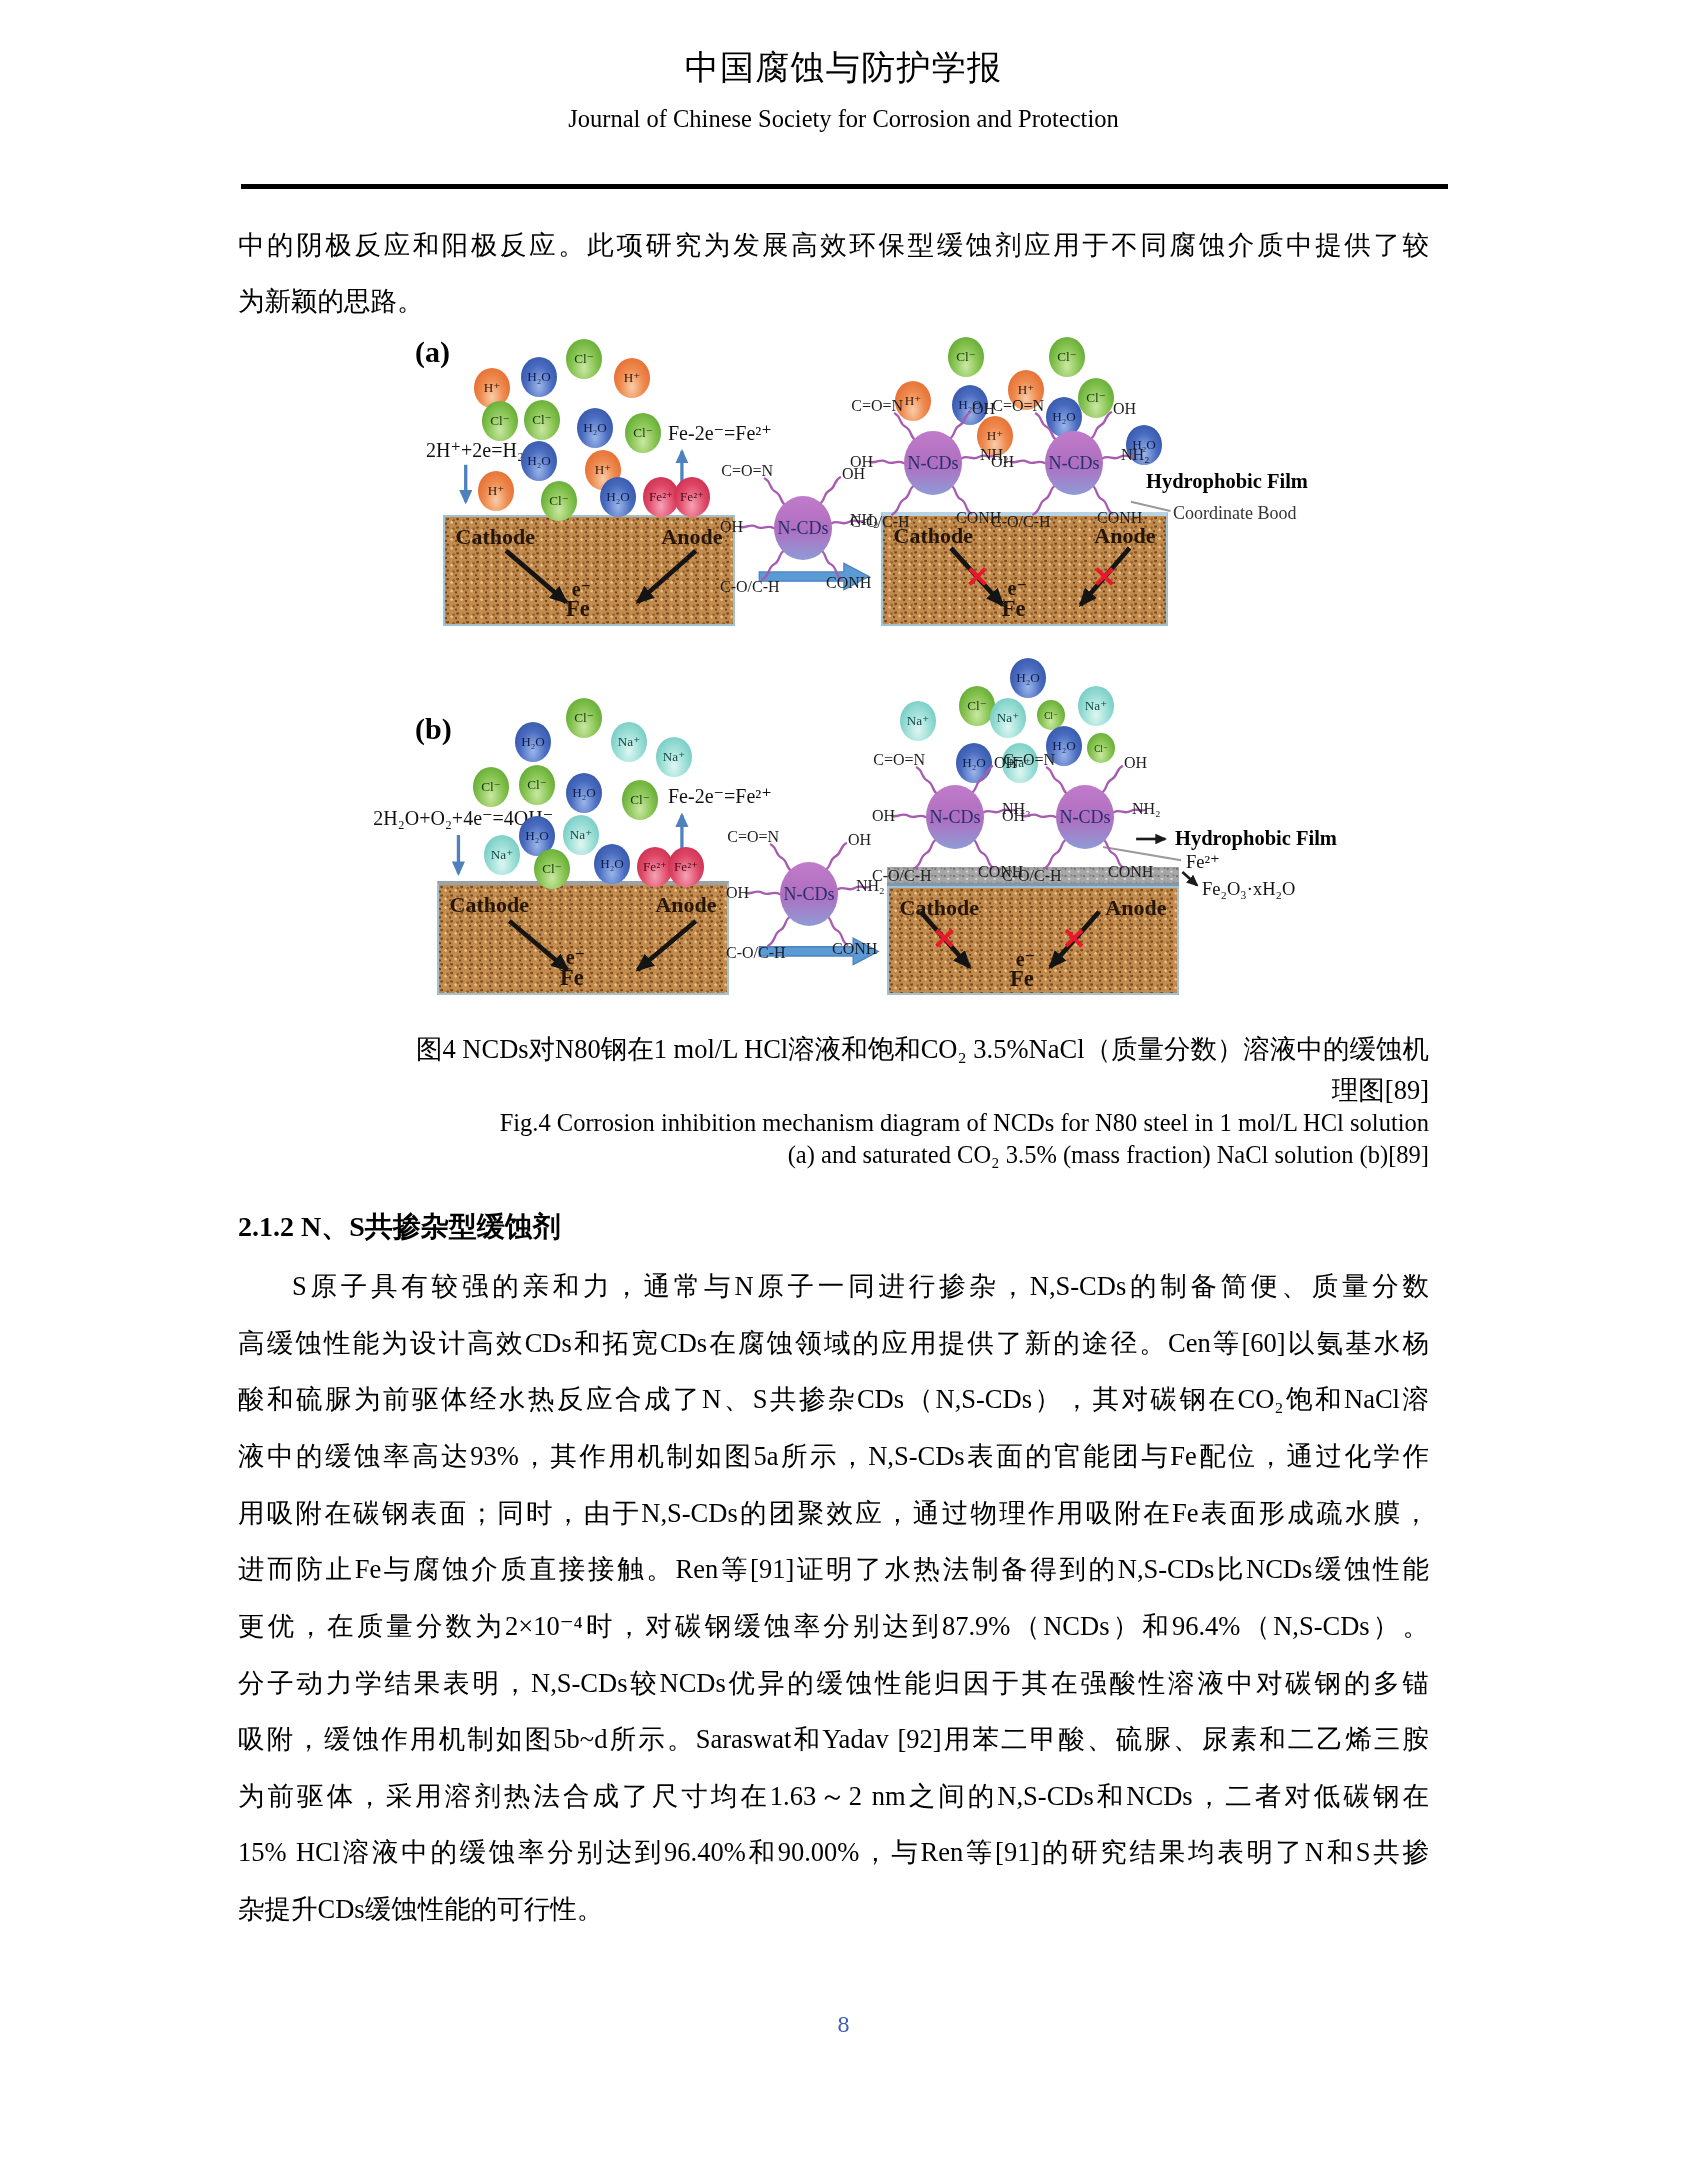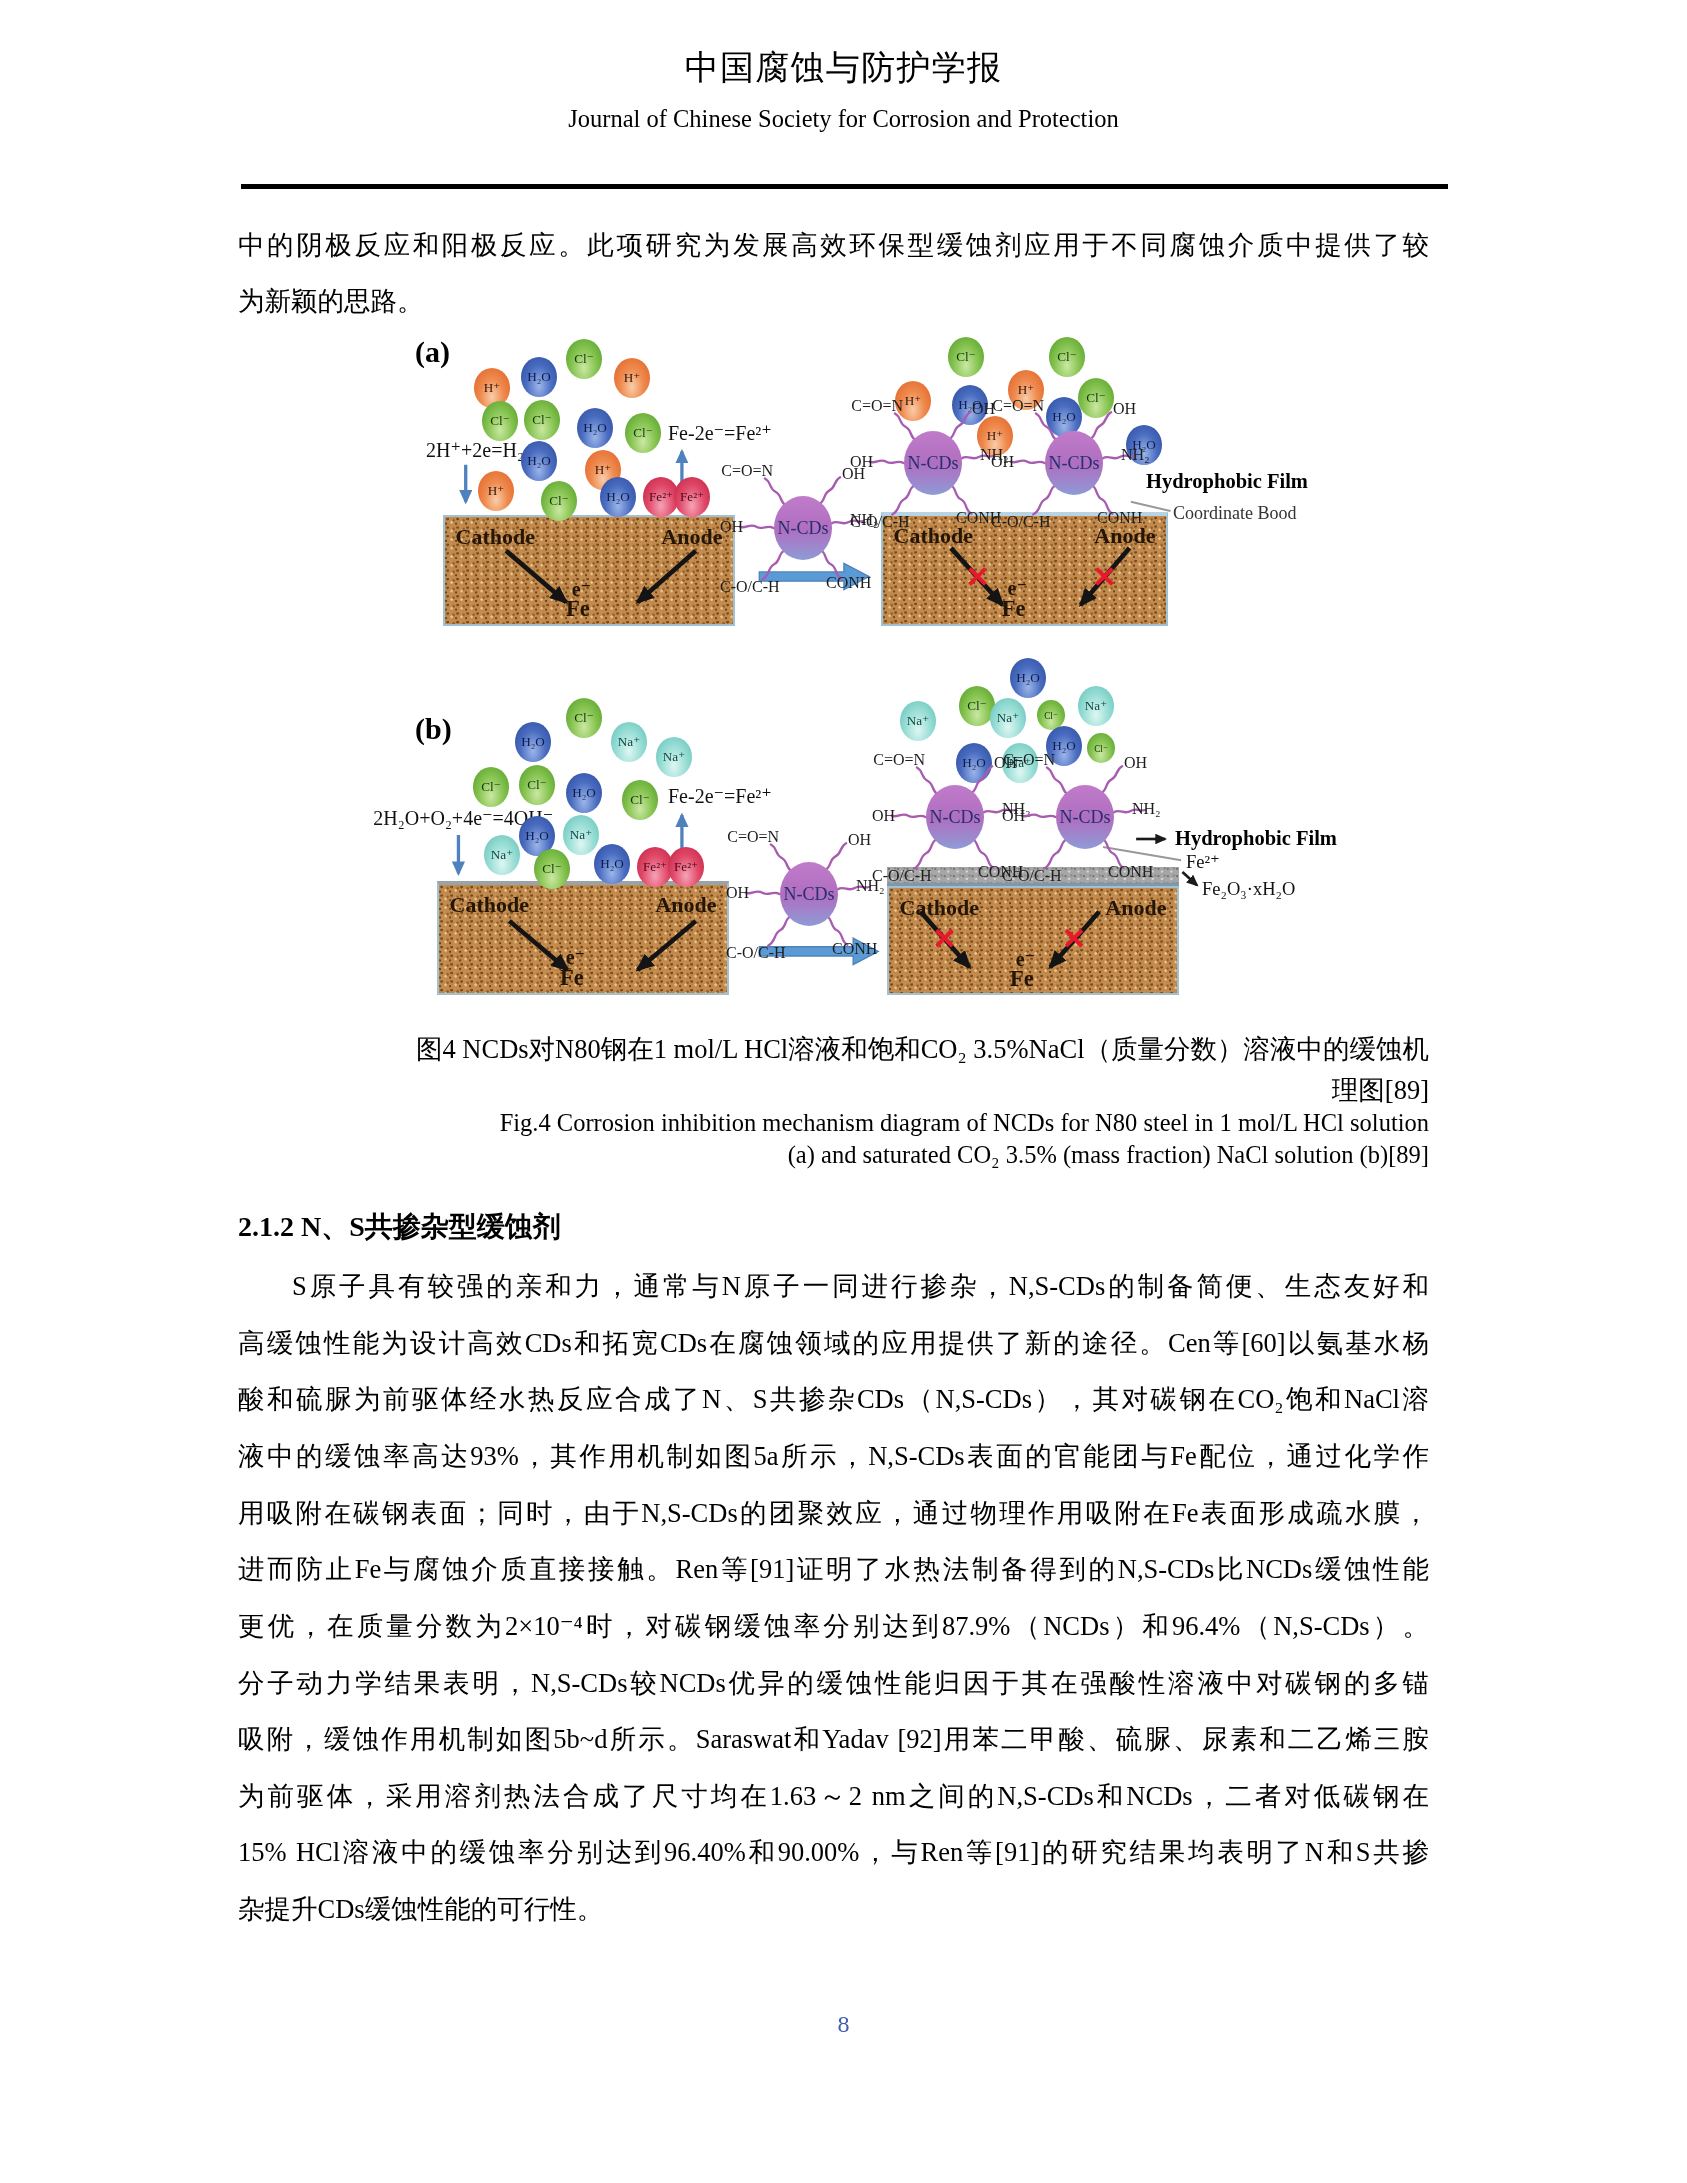--- a/index.html
+++ b/index.html
@@ -444,21 +444,21 @@
       </div>
   </figure>
 
   <div class="cap" style="top:1031px">图4 NCDs对N80钢在1 mol/L HCl溶液和饱和CO₂ 3.5%NaCl（质量分数）溶液中的缓蚀机</div>
   <div class="cap" style="top:1072px">理图[89]</div>
   <div class="cap en" style="top:1109px">Fig.4 Corrosion inhibition mechanism diagram of NCDs for N80 steel in 1 mol/L HCl solution</div>
   <div class="cap en" style="top:1141px">(a) and saturated CO₂ 3.5% (mass fraction) NaCl solution (b)[89]</div>
 
   <div class="heading" style="top:1208px">2.1.2 N、S共掺杂型缓蚀剂</div>
 
-  <div class="bline indent" style="top:1270px">S原子具有较强的亲和力，通常与N原子一同进行掺杂，N,S-CDs的制备简便、生态友好和</div>
+  <div class="bline indent" style="top:1270px">S原子具有较强的亲和力，通常与N原子一同进行掺杂，N,S-CDs的制备简便、质量分数</div>
   <div class="bline" style="top:1327px">高缓蚀性能为设计高效CDs和拓宽CDs在腐蚀领域的应用提供了新的途径。Cen等[60]以氨基水杨</div>
   <div class="bline" style="top:1383px">酸和硫脲为前驱体经水热反应合成了N、S共掺杂CDs（N,S-CDs），其对碳钢在CO₂饱和NaCl溶</div>
   <div class="bline" style="top:1440px">液中的缓蚀率高达93%，其作用机制如图5a所示，N,S-CDs表面的官能团与Fe配位，通过化学作</div>
   <div class="bline" style="top:1497px">用吸附在碳钢表面；同时，由于N,S-CDs的团聚效应，通过物理作用吸附在Fe表面形成疏水膜，</div>
   <div class="bline" style="top:1553px">进而防止Fe与腐蚀介质直接接触。Ren等[91]证明了水热法制备得到的N,S-CDs比NCDs缓蚀性能</div>
   <div class="bline" style="top:1610px">更优，在质量分数为2×10⁻⁴时，对碳钢缓蚀率分别达到87.9%（NCDs）和96.4%（N,S-CDs）。</div>
   <div class="bline" style="top:1667px">分子动力学结果表明，N,S-CDs较NCDs优异的缓蚀性能归因于其在强酸性溶液中对碳钢的多锚</div>
   <div class="bline" style="top:1723px">吸附，缓蚀作用机制如图5b~d所示。Saraswat和Yadav [92]用苯二甲酸、硫脲、尿素和二乙烯三胺</div>
   <div class="bline" style="top:1780px">为前驱体，采用溶剂热法合成了尺寸均在1.63～2 nm之间的N,S-CDs和NCDs，二者对低碳钢在</div>
   <div class="bline" style="top:1836px">15% HCl溶液中的缓蚀率分别达到96.40%和90.00%，与Ren等[91]的研究结果均表明了N和S共掺</div>

